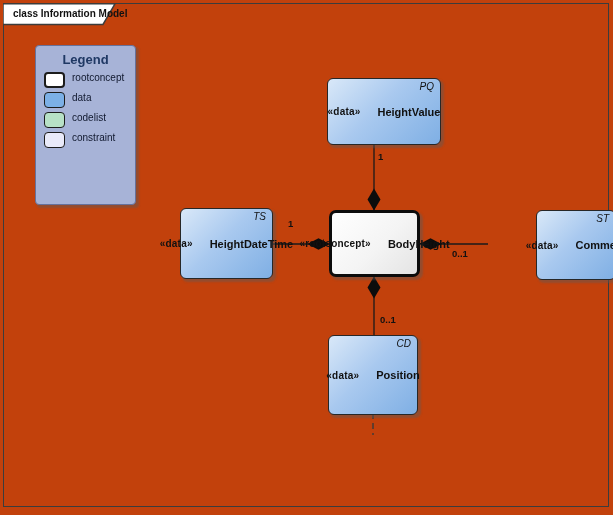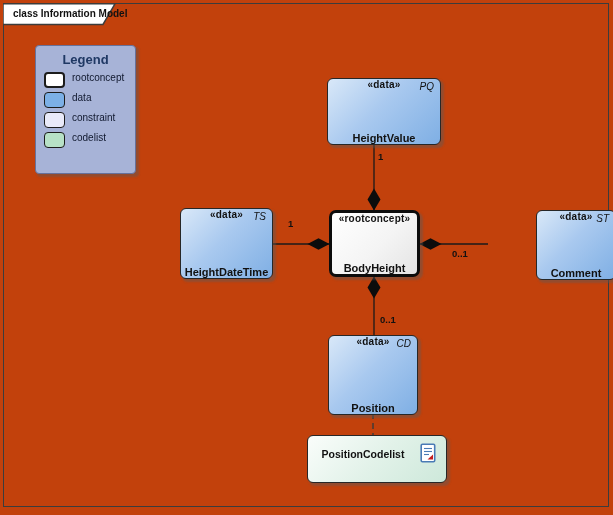--- a/index.html
+++ b/index.html
@@ -64,23 +64,22 @@
   .node-tag {
     position: absolute;
     top: 2px; right: 6px;
     font-style: italic;
     font-size: 10px;
     color: #111111;
   }
   .node-body {
     width: 100%; height: 100%;
     display: flex;
-    flex-direction: column;
     align-items: center;
-    justify-content: space-between;
+    justify-content: center;
     gap: 17px;
     text-align: center;
   }
   .stereotype { font-size: 10px; font-weight: 600; letter-spacing: 0.2px; }
   .node-name  { font-size: 11px; font-weight: 700; }
   
   .codelist-name {
     position: absolute;
     left: 6px; right: 34px; top: 12px;
     text-align: center;
@@ -96,21 +95,21 @@
     z-index: 3;
     font-size: 9.5px;
     font-weight: 600;
     color: #111111;
     white-space: nowrap;
   }
   
   .legend {
     position: absolute;
     left: 35px; top: 45px;
-    width: 101px; height: 129px;
+    width: 101px; height: 160px;
     background: #a7b3d7;
     border: 1px solid #66719b;
     border-radius: 4px;
     box-shadow: 2.5px 2.5px 2px rgba(90,90,90,0.45);
     z-index: 2;
     padding: 6px 0 4px 8px;
   }
   .legend-title {
     text-align: center;
     font-size: 13px;
@@ -177,27 +176,27 @@
     <div class="legend-title">Legend</div>
     <div class="legend-item">
       <div class="swatch swatch-thick" style="background-color: rgb(255, 255, 255);"></div>
       <div class="legend-label">rootconcept</div>
     </div>
     <div class="legend-item">
       <div class="swatch" style="background-color: rgb(124, 176, 230);"></div>
       <div class="legend-label">data</div>
     </div>
     <div class="legend-item">
+      <div class="swatch" style="background-color: rgb(183, 225, 198);"></div>
+      <div class="legend-label">codelist</div>
+    </div>
+    <div class="legend-item">
       <div class="swatch" style="background-color: rgb(233, 234, 249);"></div>
       <div class="legend-label">constraint</div>
     </div>
-    <div class="legend-item">
-      <div class="swatch" style="background-color: rgb(183, 225, 198);"></div>
-      <div class="legend-label">codelist</div>
-    </div>
   </div>
 
   <div class="node node-data" style="left:327px; top:78px; width:114px; height:67px;">
     <div class="node-tag">PQ</div>
     <div class="node-body">
       <div class="stereotype">«data»</div>
       <div class="node-name">HeightValue</div>
     </div>
   </div>
 
@@ -225,26 +224,14 @@
   </div>
 
   <div class="node node-data" style="left:328px; top:335px; width:90px; height:80px;">
     <div class="node-tag">CD</div>
     <div class="node-body">
       <div class="stereotype">«data»</div>
       <div class="node-name">Position</div>
     </div>
   </div>
 
-  <div class="node node-codelist" style="left:307px; top:435px; width:140px; height:48px;">
-    <div class="codelist-name">PositionCodelist</div>
-    <div class="codelist-icon">
-      <svg width="17" height="21" viewBox="0 0 17 21">
-        <rect x="1.2" y="1.2" width="13.5" height="17.5" rx="1.2" fill="#ffffff" stroke="#4a7bb5" stroke-width="1.6"></rect>
-        <line x1="4" y1="5.5" x2="12" y2="5.5" stroke="#4a7bb5" stroke-width="1.1"></line>
-        <line x1="4" y1="8.5" x2="12" y2="8.5" stroke="#4a7bb5" stroke-width="1.1"></line>
-        <line x1="4" y1="11.5" x2="9" y2="11.5" stroke="#4a7bb5" stroke-width="1.1"></line>
-        <polygon points="7.5,16.5 13,11.5 13,16.5" fill="#c41d1d"></polygon>
-      </svg>
-    </div>
-  </div>
 
 </div>
 
 </body></html>

